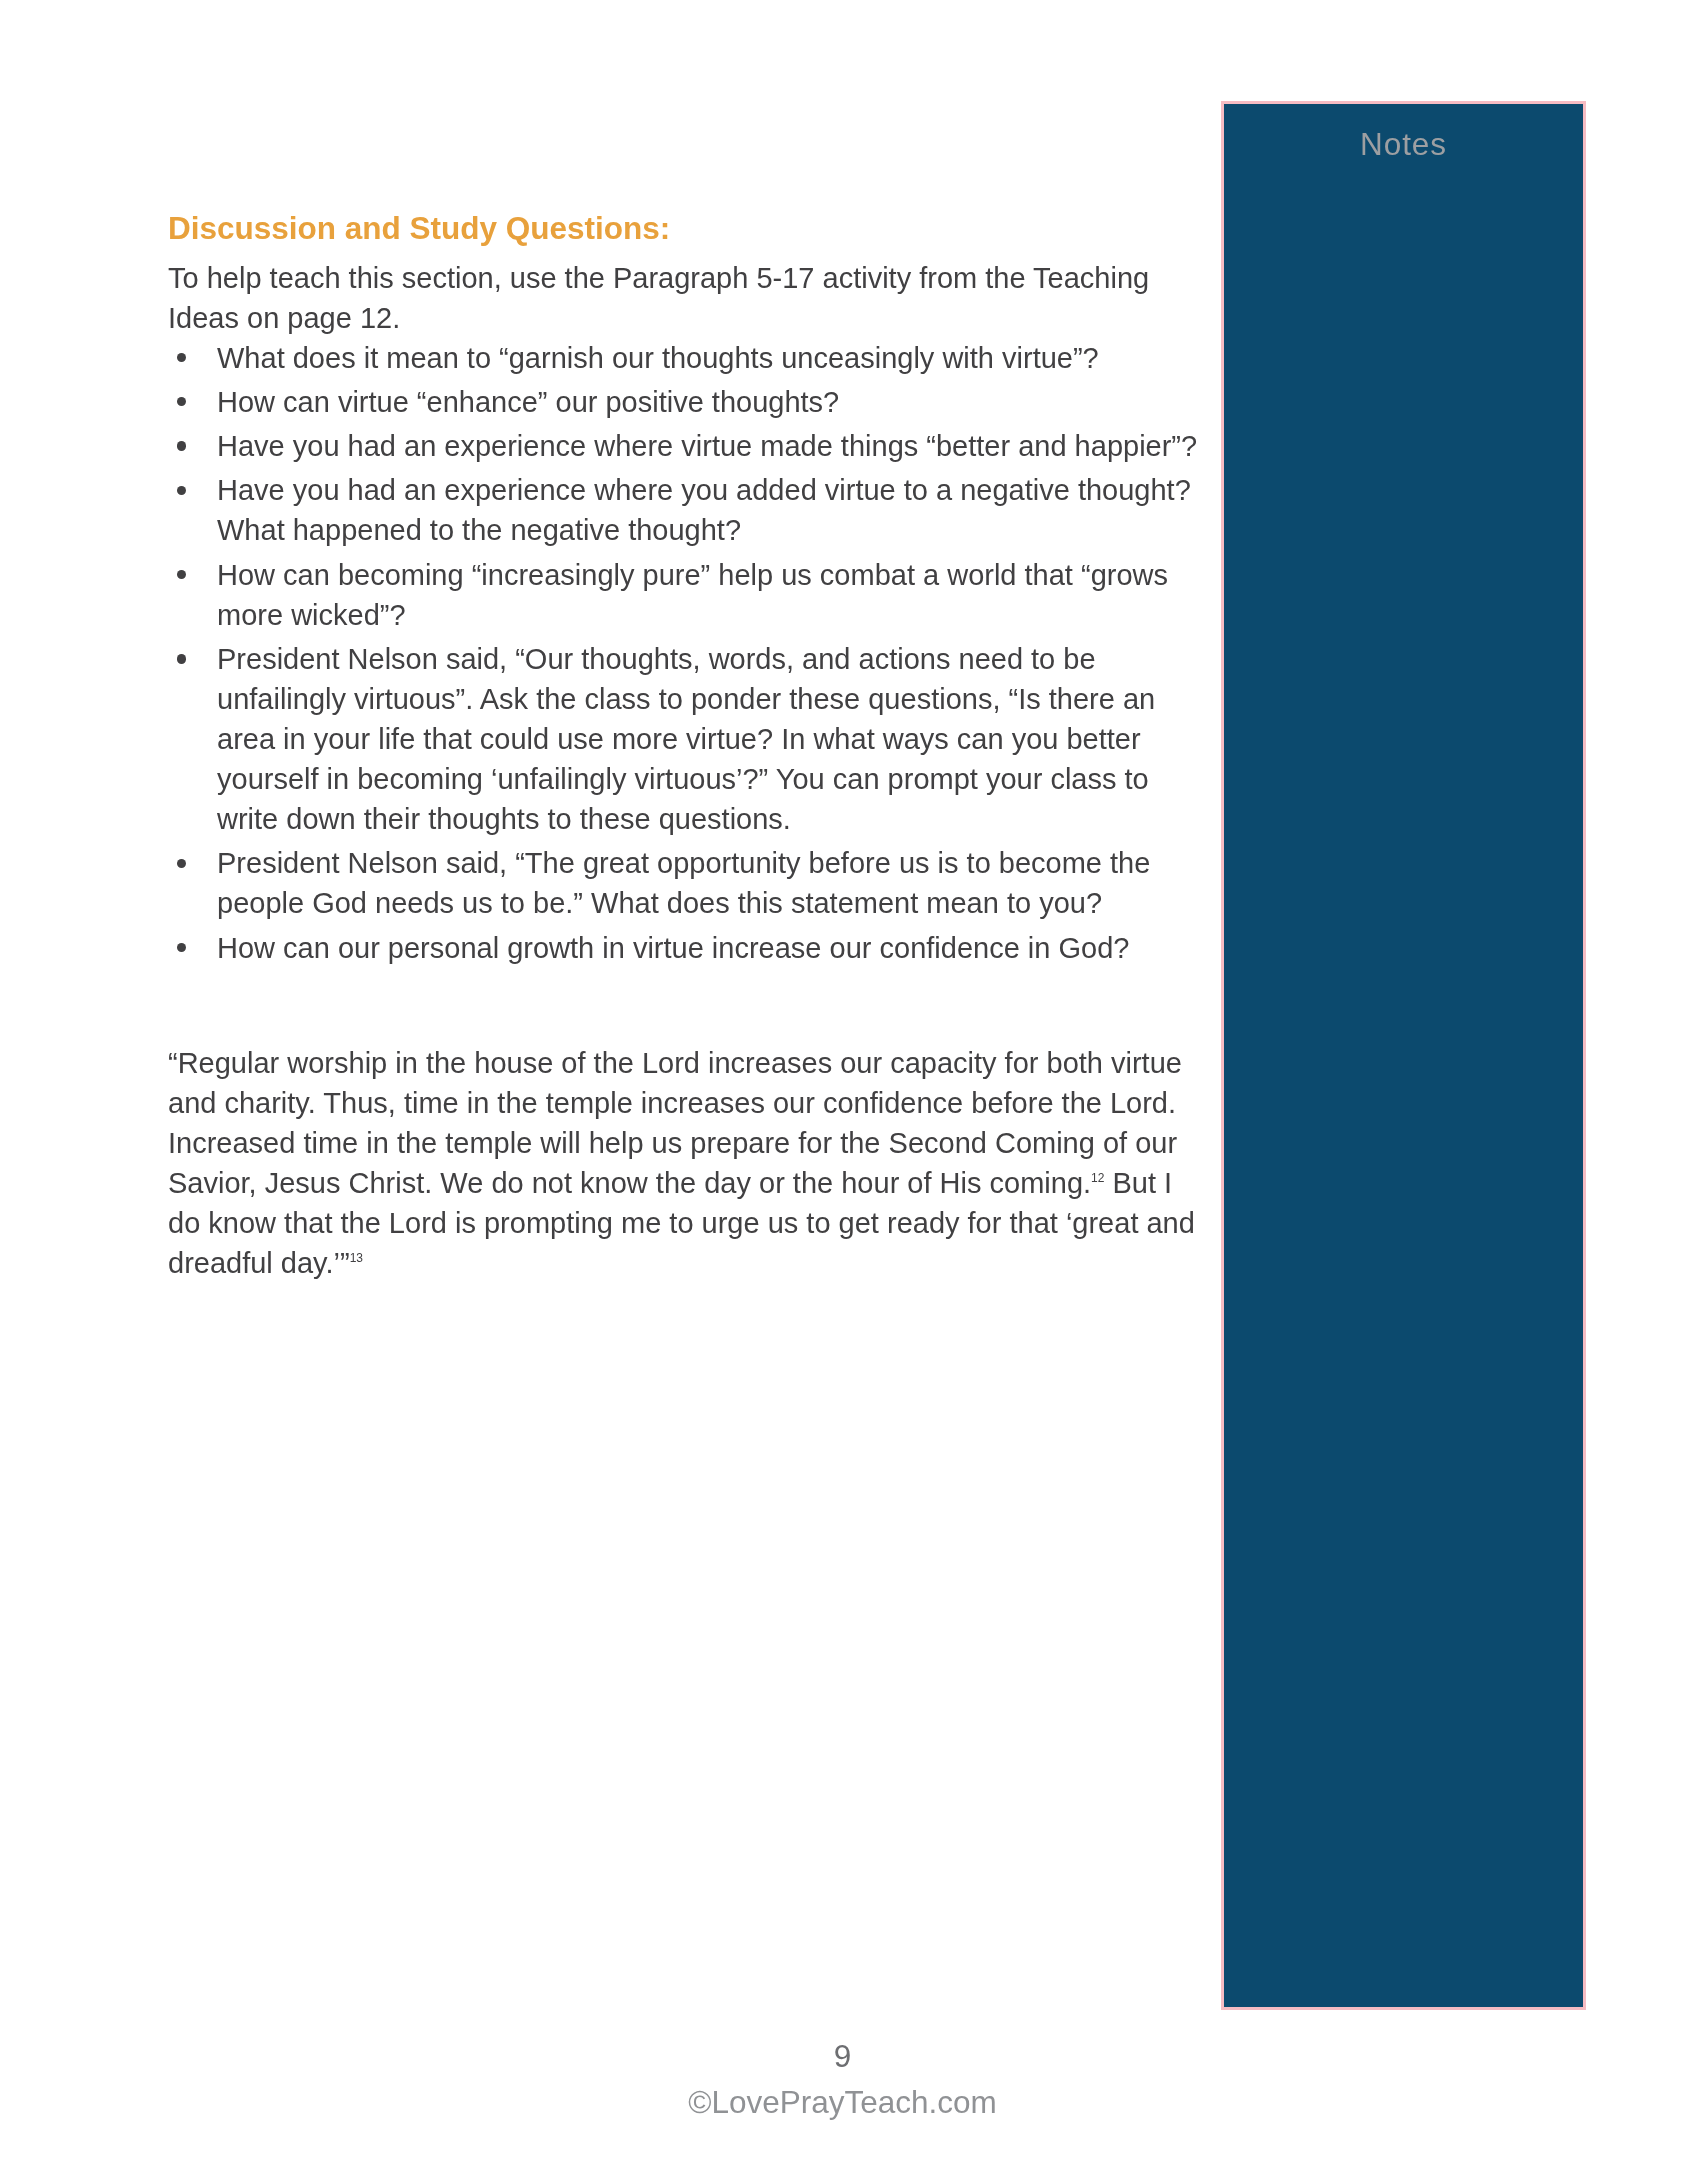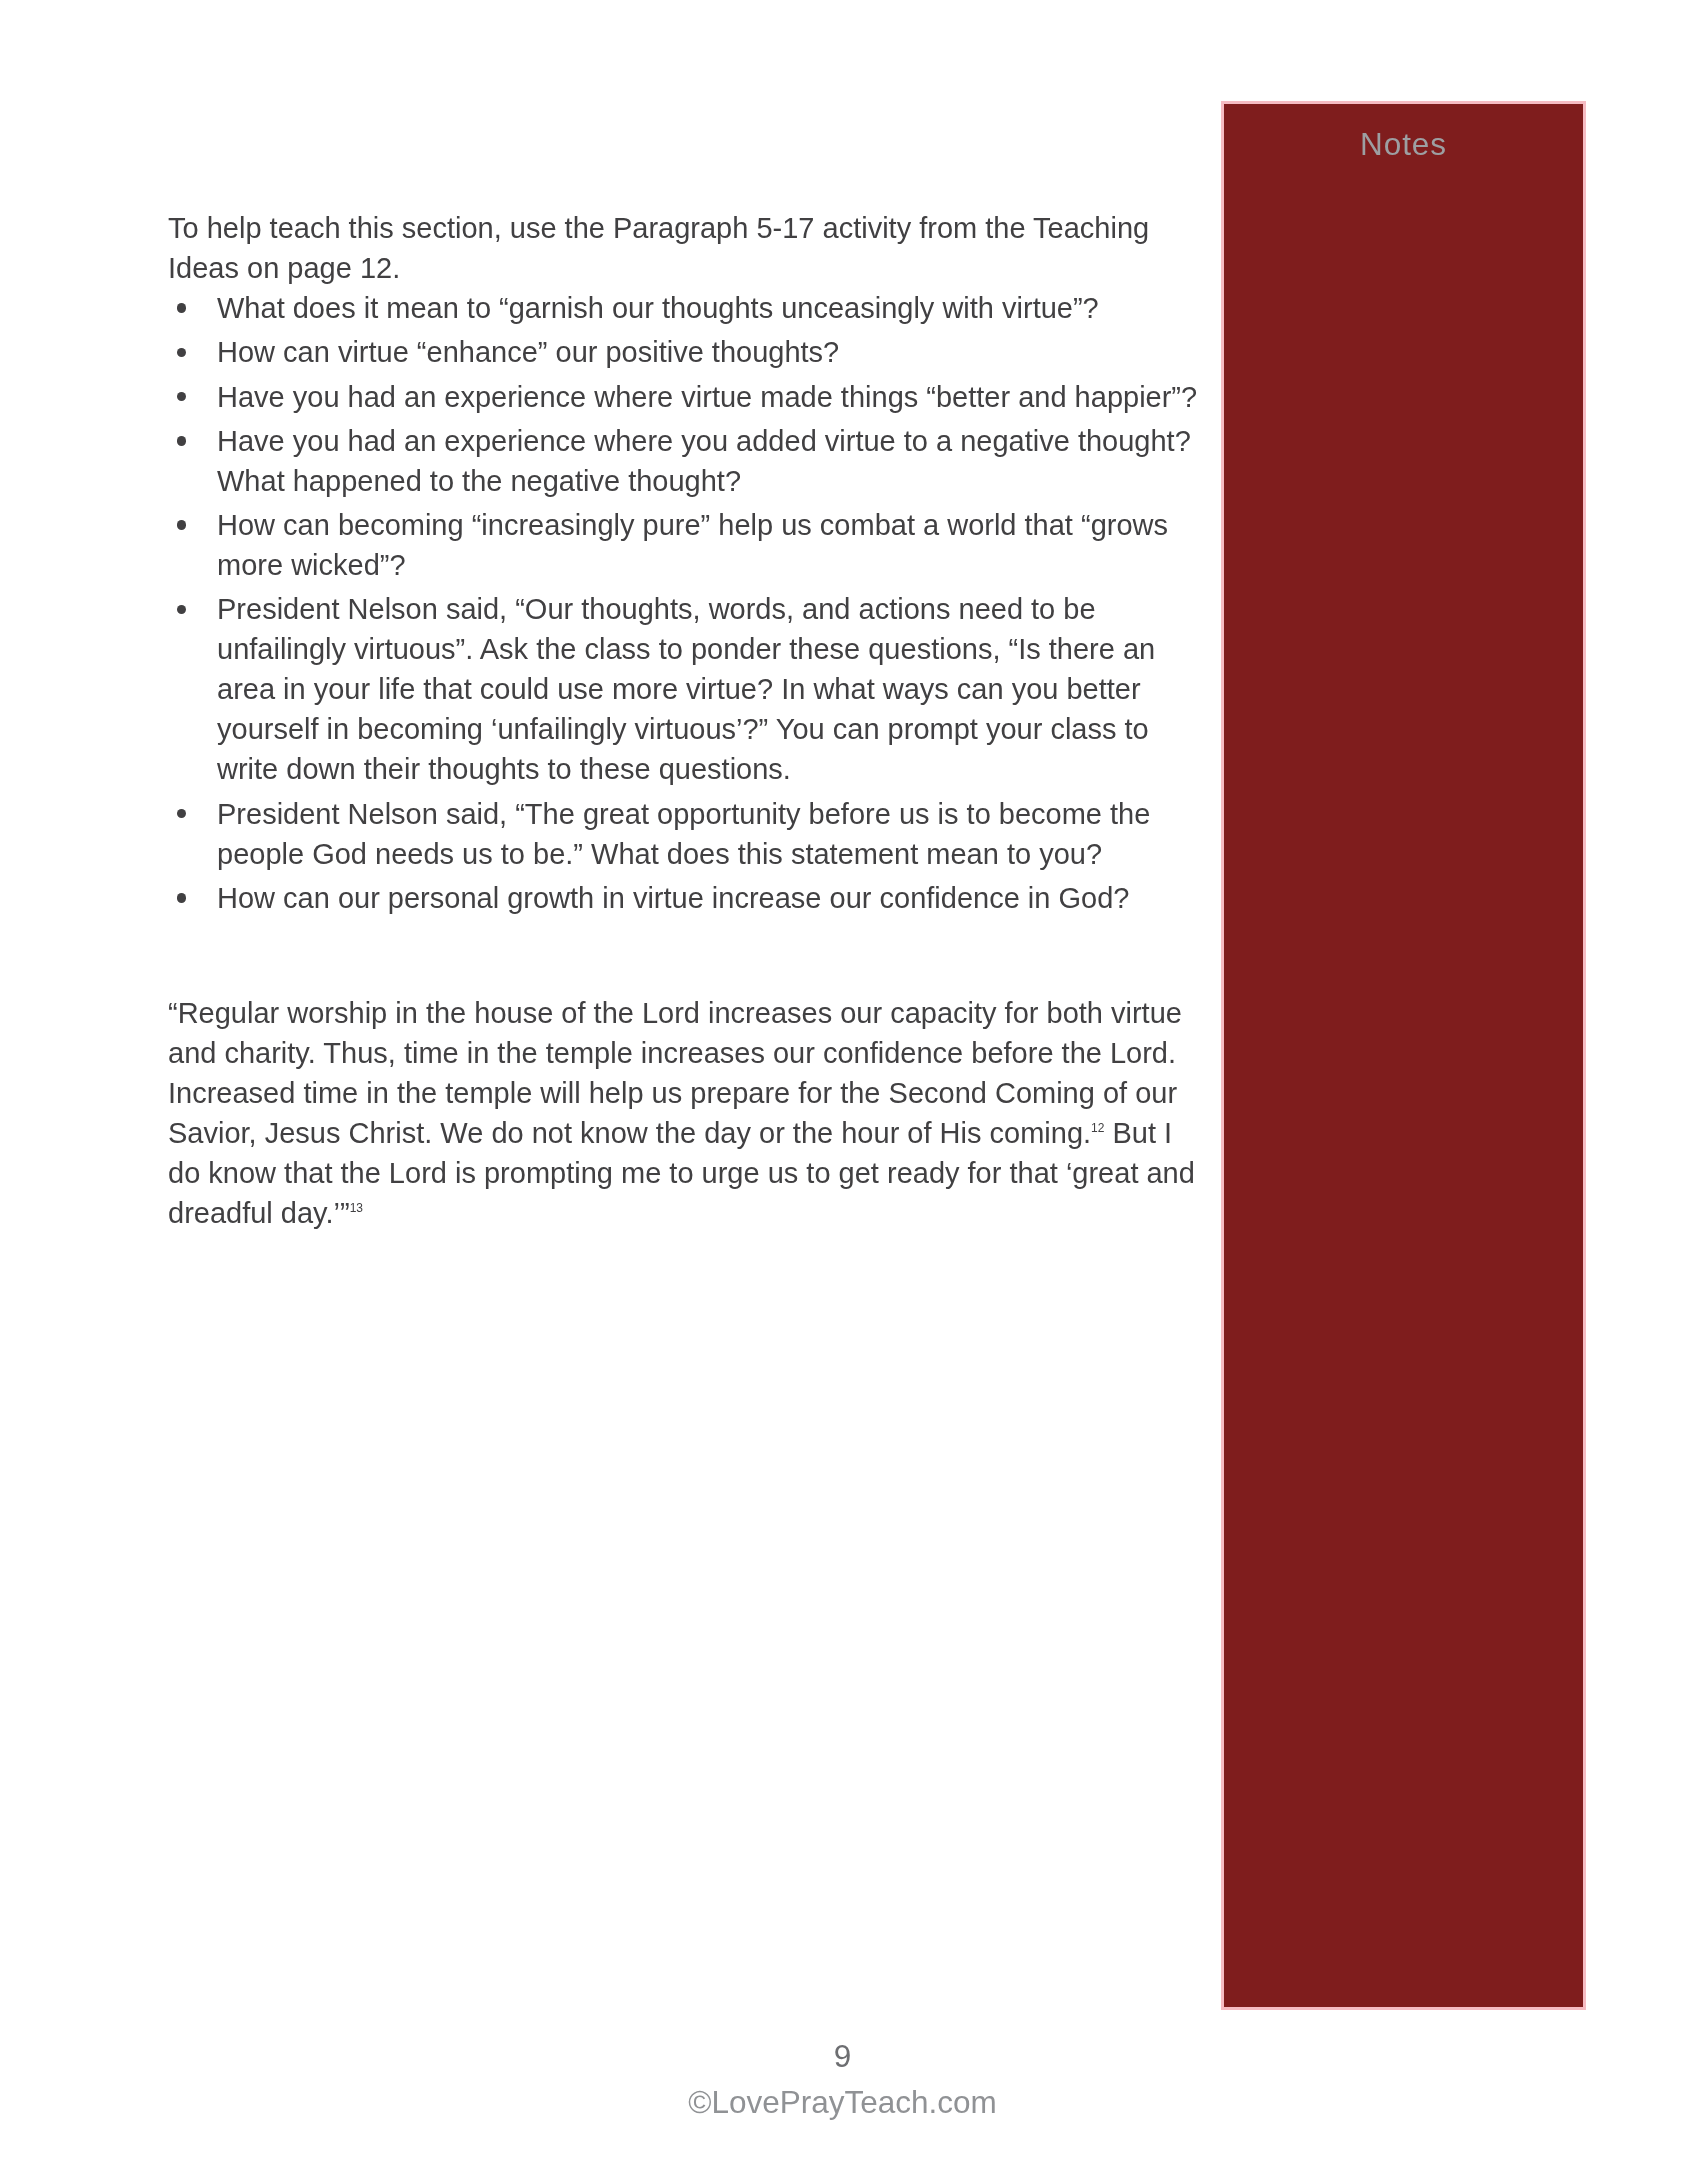--- a/index.html
+++ b/index.html
@@ -18,21 +18,21 @@
   }
   
   .notes-box {
     position: absolute;
     left: 1221px;
     top: 101px;
     width: 365px;
     height: 1909px;
     border: 3.4px solid #f6bcc3;
     box-sizing: border-box;
-    background: #7f1d1d;
+    background: #0c4a6e;
   }
   .notes-label {
     margin-top: 22px;
     text-align: center;
     font-size: 31.5px;
     font-weight: 400;
     letter-spacing: 0.9px;
     color: #9d9fa2;
   }
   
@@ -108,20 +108,21 @@
 <body>
 
 <div class="page">
 
   <div class="notes-box">
     <div class="notes-label">Notes</div>
   </div>
 
   <div class="content">
 
+    <h2 class="section-heading heading-orange">Discussion and Study Questions:</h2>
 
     <p class="intro">To help teach this section, use the Paragraph 5-17 activity from the Teaching Ideas on page 12.</p>
 
     <ul class="question-list">
       <li>What does it mean to “garnish our thoughts unceasingly with virtue”?</li>
       <li>How can virtue “enhance” our positive thoughts?</li>
       <li>Have you had an experience where virtue made things “better and happier”?</li>
       <li>Have you had an experience where you added virtue to a negative thought? What happened to the negative thought?</li>
       <li>How can becoming “increasingly pure” help us combat a world that “grows more wicked”?</li>
       <li>President Nelson said, “Our thoughts, words, and actions need to be unfailingly virtuous”. Ask the class to ponder these questions, “Is there an area in your life that could use more virtue? In what ways can you better yourself in becoming ‘unfailingly virtuous’?” You can prompt your class to write down their thoughts to these questions.</li>

